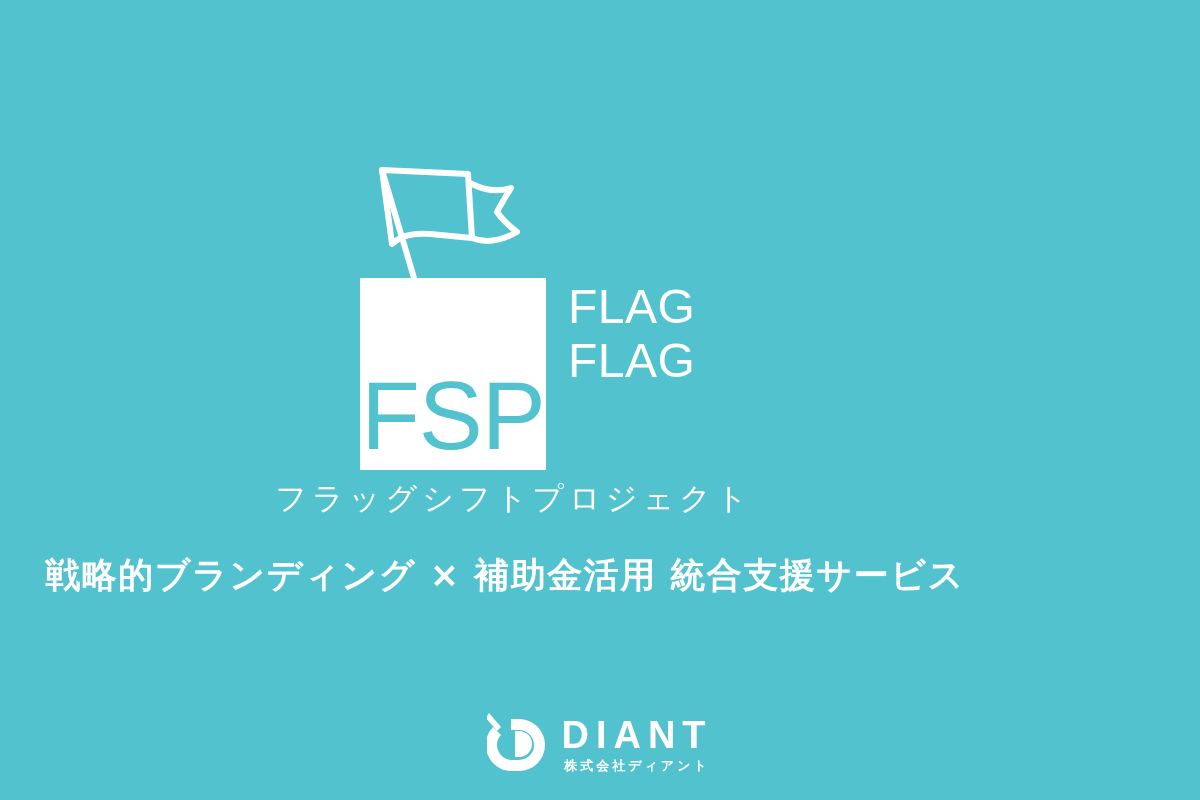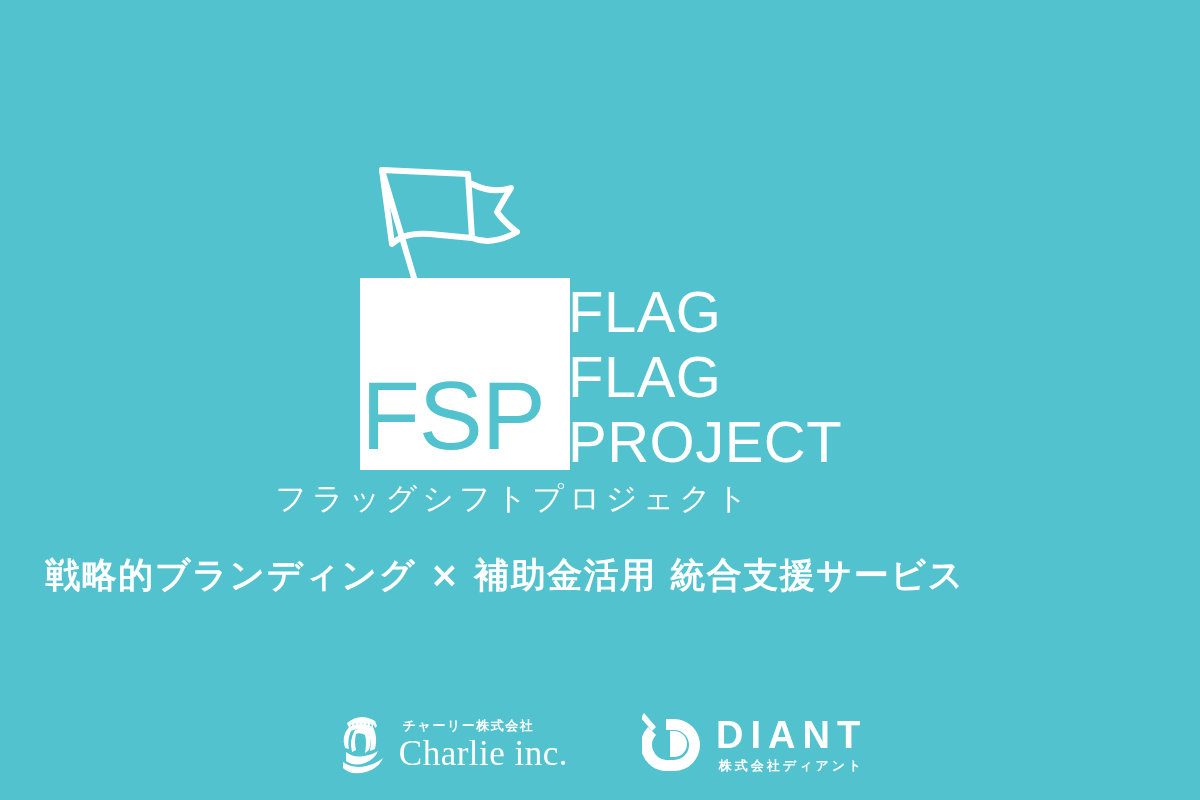--- a/index.html
+++ b/index.html
@@ -51,21 +51,21 @@
     left: 8px;
     top: 0px;
     width: 165px;
     height: 130px;
   }
 
   .fsp-square {
     position: absolute;
     left: 0;
     top: 118px;
-    width: 210px;
+    width: 186px;
     height: 192px;
     background: #ffffff;
   }
 
   .fsp-letters {
     position: absolute;
     left: 0;
     bottom: 6px;
     width: 186px;
     text-align: center;
@@ -75,21 +75,21 @@
     letter-spacing: -1px;
     color: #51c2ce;
     font-family: "Liberation Sans", "DejaVu Sans", sans-serif;
   }
 
   
   .word-stack {
     margin-left: 22px;
     margin-top: 120px;
     color: #ffffff;
-    font-size: 58px;
+    font-size: 48px;
     line-height: 1.12;
     font-weight: 400;
     letter-spacing: 0.5px;
     font-family: "Liberation Sans", "DejaVu Sans", sans-serif;
     white-space: nowrap;
   }
   .word-stack .w { display: block; }
 
   
   .kana-line {
@@ -217,51 +217,31 @@
         </svg>
 
         <div class="fsp-square">
           <div class="fsp-letters">FSP</div>
         </div>
       </div>
 
       <div class="word-stack">
         <span class="w">FLAG</span>
         <span class="w">FLAG</span>
-        <span class="w">PROJECT</span>
       </div>
 
     </div>
   </div>
 
   <div class="kana-line">フラッグシフトプロジェクト</div>
 
   <div class="tagline">戦略的ブランディング × 補助金活用 統合支援サービス</div>
 
   <div class="partners">
 
-    <div class="partner">
-      <svg class="charlie-mark" viewBox="0 0 56 70" fill="none" aria-hidden="true">
-        <g fill="#ffffff">
-
-          <path d="M14 13 q13 -11 28 -2 l2 5 -2 2 -1 -4 -2 4 -1 -5 -2 5 -2 -5 -2 5 -2 -5 -2 5 -2 -5 -2 5 -2 -5 -2 5 -2 -4 -1 4 -2 -2z"></path>
-
-          <path d="M16 17 q12 -6 24 0 q5 10 2 22 l-5 2 q2 -12 -2 -20 q-9 -4 -17 0 q-4 9 -2 18 l-4 -1 q-4 -12 4 -21z"></path>
-
-          <path d="M22 20 q8 -3 14 1 q3 9 0 19 l-4 3 q2 -11 0 -18 q-5 -3 -9 -1 q-2 8 0 16 l-4 2 q-3 -12 3 -22z"></path>
-
-          <path d="M13 42 q8 6 18 4 q8 -1 14 -5 q-3 8 -13 12 q-11 4 -19 -2z"></path>
-          <path d="M10 52 q10 7 23 4 q10 -2 17 -8 q-4 10 -17 14 q-15 4 -23 -4z"></path>
-        </g>
-      </svg>
-      <div class="charlie-text">
-        <div class="charlie-kana">チャーリー株式会社</div>
-        <div class="charlie-name">Charlie inc.</div>
-      </div>
-    </div>
 
     <div class="partner">
       <svg class="diant-mark" viewBox="0 0 62 64" fill="none" aria-hidden="true">
         <g fill="#ffffff">
 
           <path d="M24 6 h8 a26 26 0 0 1 0 52 h-8 a26 26 0 0 1 -18 -44 l8 8 a15 15 0 0 0 10 25 h8 a15 15 0 0 0 0 -30 h-8 z"></path>
 
           <path d="M28 18 h4 a13 13 0 0 1 0 26 h-4 z"></path>
 
           <path d="M2 0 l12 14 -4 4 -11 -13z"></path>

